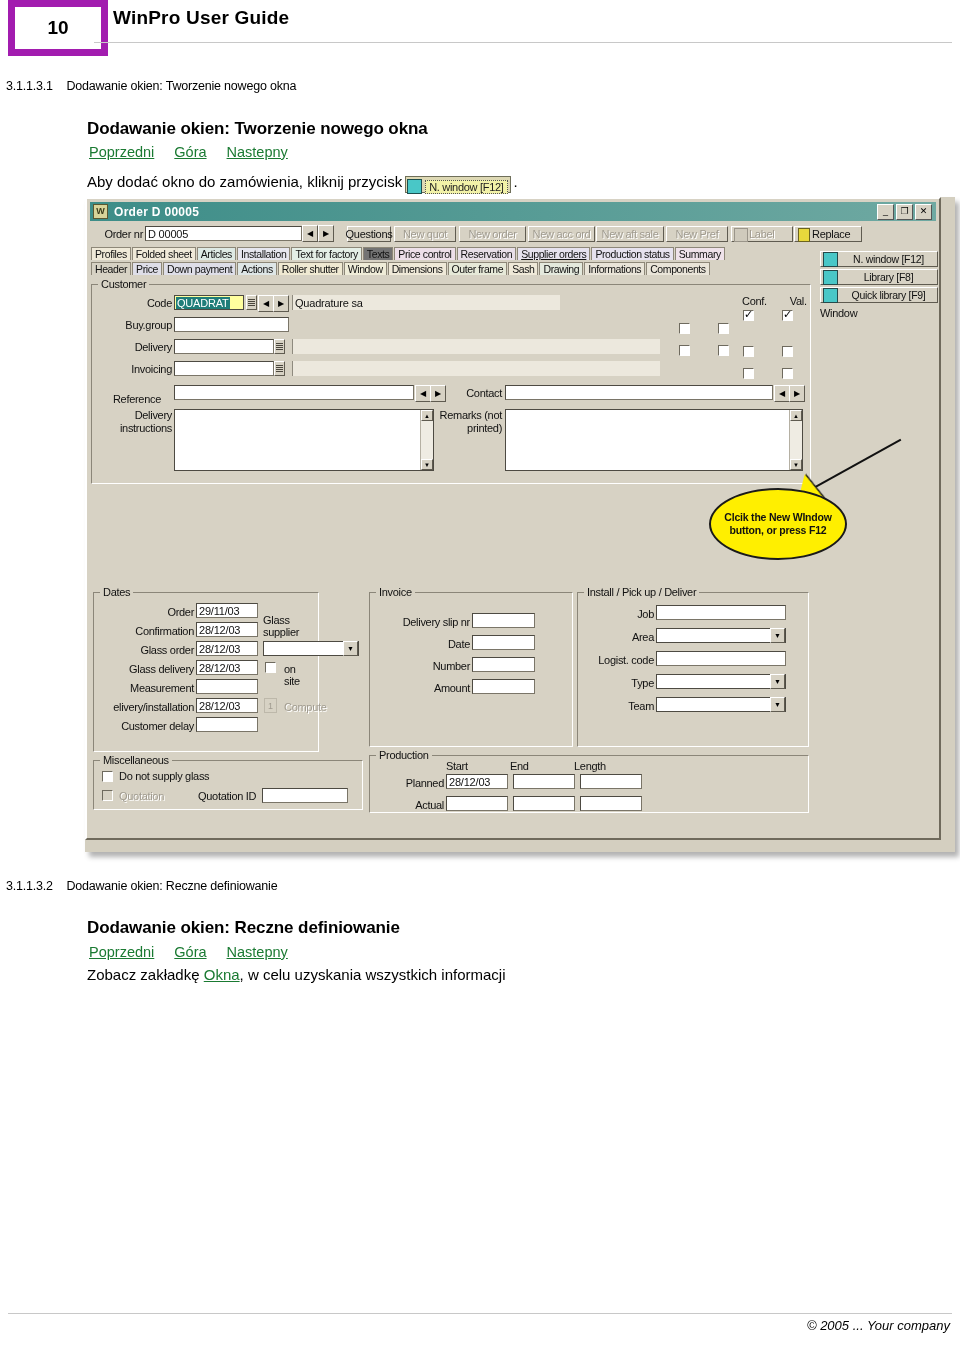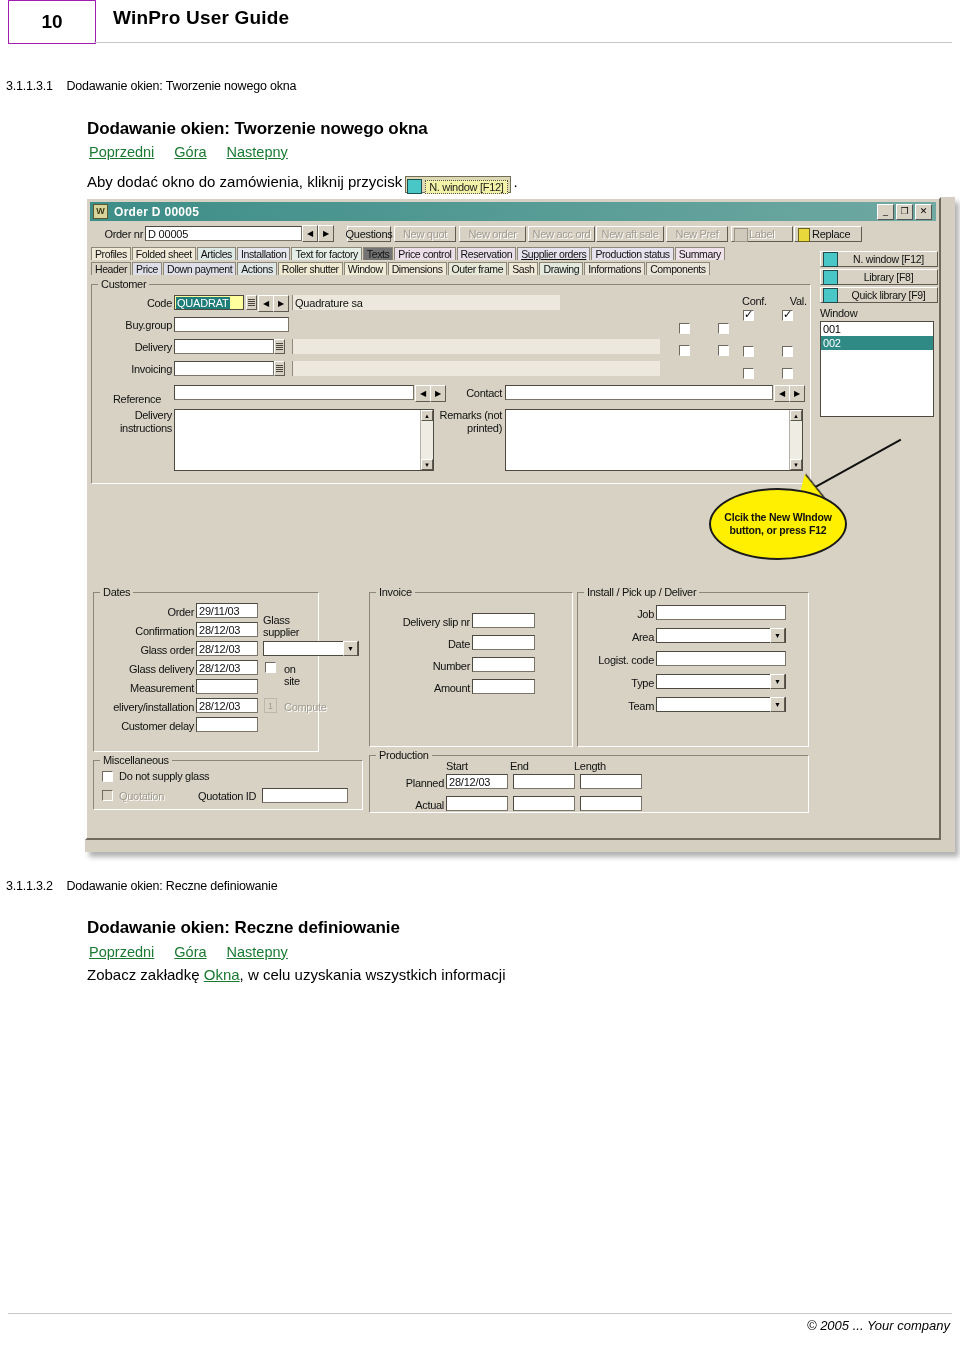--- a/index.html
+++ b/index.html
@@ -6,21 +6,21 @@
   body{
     width:960px;height:1357px;background:#ffffff;
     font-family:"Liberation Sans", sans-serif;
     color:#000;position:relative;overflow:hidden;
   }
 
   
   .page-header{position:absolute;left:0;top:0;width:960px;height:48px;}
   .pg-num-box{
     position:absolute;left:8px;top:0;width:86px;height:42px;
-    border:1px solid #a21caf;background:#fff;
+    border:7px solid #a21caf;background:#fff;
     display:flex;align-items:center;justify-content:center;
     font-size:19px;font-weight:bold;
   }
   .pg-title{
     position:absolute;left:113px;top:7px;
     font-size:19px;font-weight:bold;letter-spacing:.2px;
   }
   .hdr-rule{position:absolute;left:94px;top:42px;width:858px;height:1px;background:#c8c8c8;}
 
   
@@ -395,24 +395,20 @@
       </div>
       <div class="railbtn">
         <span class="ri"></span>
         <span class="rl">Library [F8]</span>
       </div>
       <div class="railbtn">
         <span class="ri"></span>
         <span class="rl">Quick library [F9]</span>
       </div>
       <div class="lbl" style="margin-top:4px">Window</div>
-      <div class="listbox" style="width:114px;height:96px;margin-top:2px">
-        <div class="litem">001</div>
-        <div class="litem sel">002</div>
-      </div>
     </div>
 
     <div class="callout-tail"></div>
     <div class="callout">
       <span>Clcik the New WIndow button, or press F12</span>
     </div>
     <div class="pointer-line" style="left:714px;top:295px;width:114px;transform:rotate(-29deg)"></div>
 
     <div class="grp" style="left:6px;top:393px;width:226px;height:160px">
       <div class="grp-t">Dates</div>

